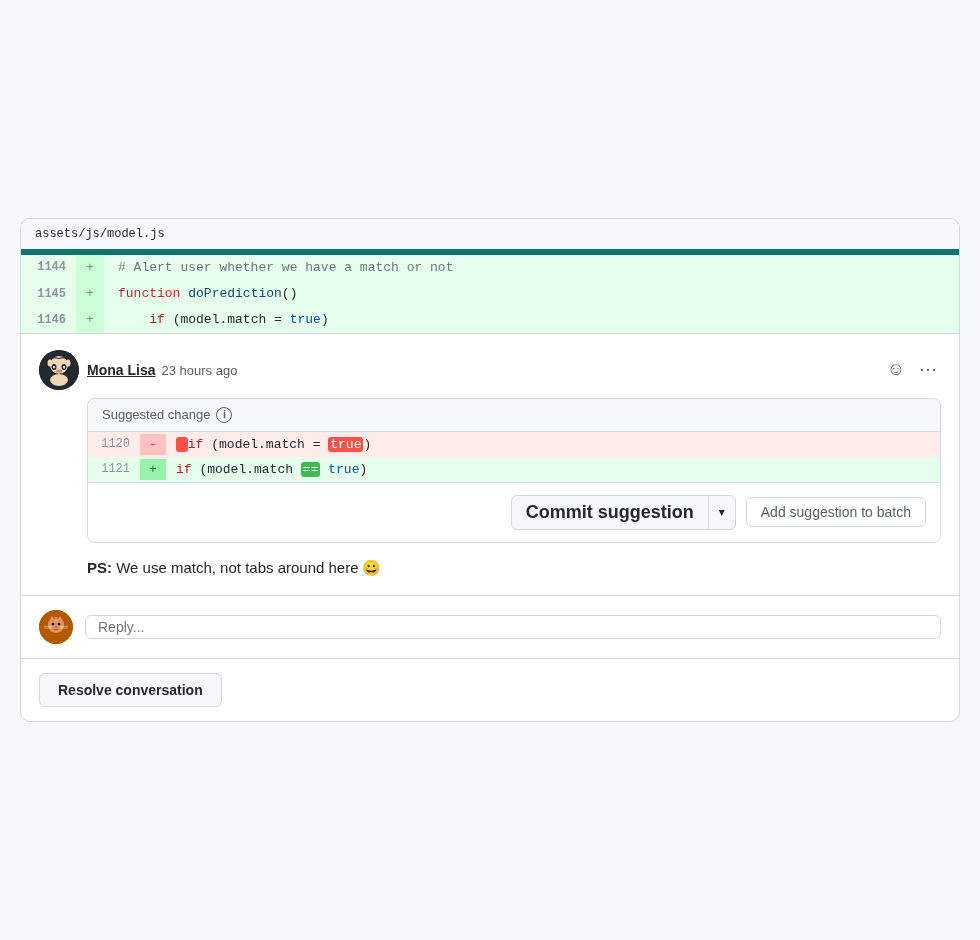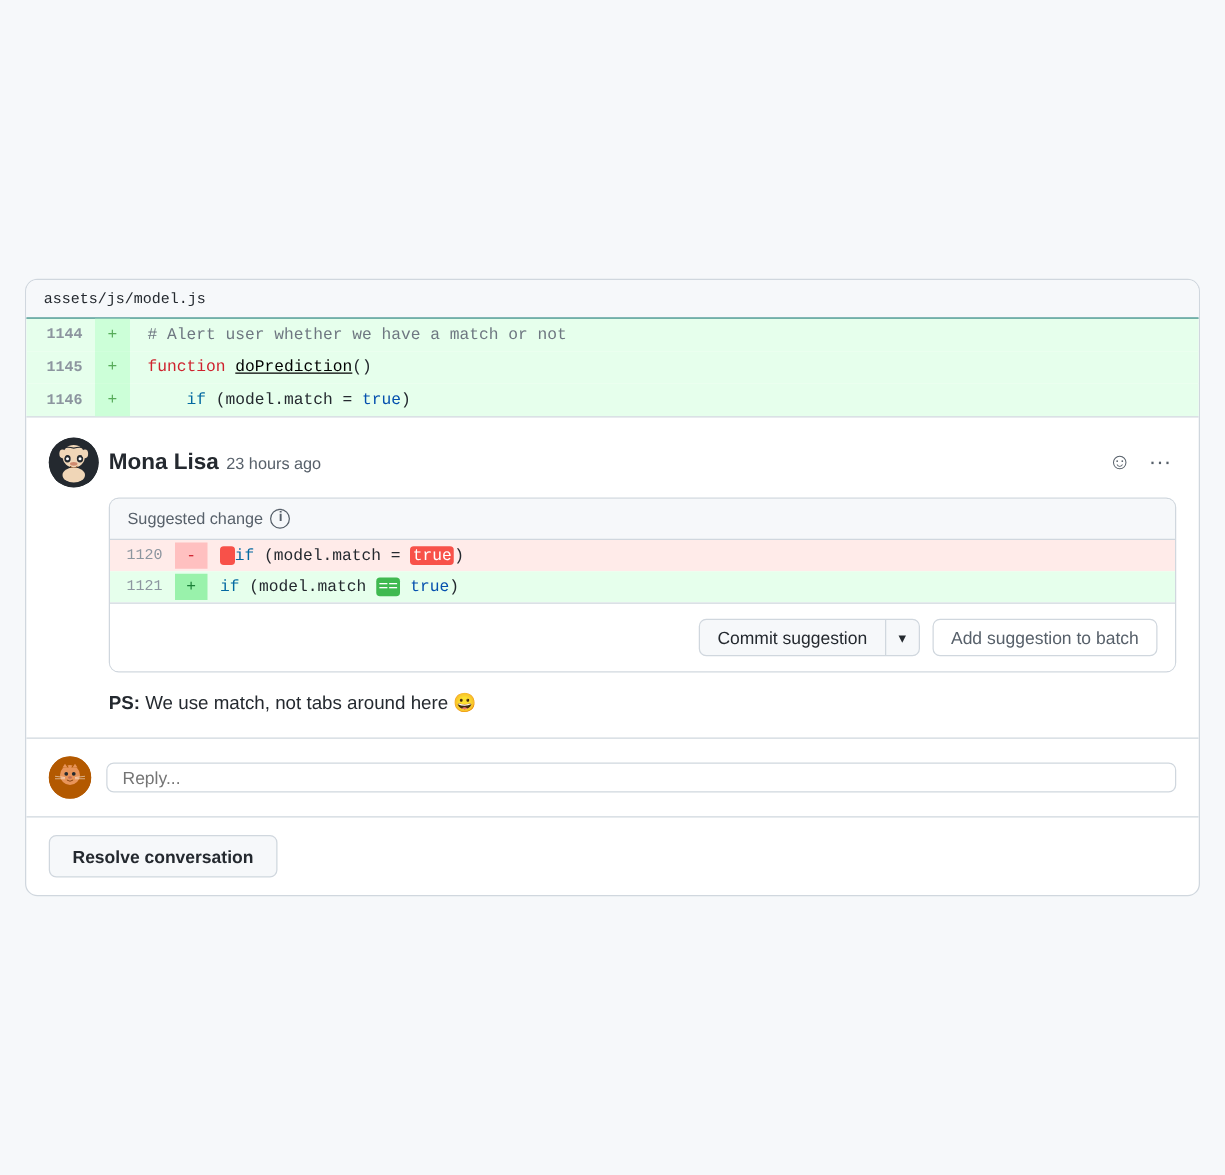--- a/index.html
+++ b/index.html
@@ -17,21 +17,21 @@
     .card {
       background: #ffffff;
       border: 1px solid #d0d7de;
       border-radius: 10px;
       width: 940px;
       overflow: hidden;
     }
     
     .file-header {
       background: #f6f8fa;
-      border-bottom: 1px solid #0f766e;
+      border-bottom: 6px solid #0f766e;
       padding: 8px 14px;
       font-family: "SFMono-Regular", Consolas, "Liberation Mono", Menlo, monospace;
       font-size: 12px;
       color: #24292f;
     }
     
     .code-diff {
       font-family: "SFMono-Regular", Consolas, "Liberation Mono", Menlo, monospace;
       font-size: 13px;
       line-height: 1.7;
@@ -63,23 +63,23 @@
       color: #57ab5a;
       font-size: 13px;
       padding: 2px 4px;
     }
     .diff-content {
       padding: 2px 14px;
       color: #24292f;
       white-space: pre;
     }
     .kw-function { color: #cf222e; }
-    .kw-if { color: #0369a1; }
+    .kw-if { color: #b91c1c; }
     .kw-true { color: #0550ae; }
-    .fn-name { color: #000000; text-decoration: underline; }
+    .fn-name { color: #0c4a6e; }
     .comment { color: #6e7781; }
     
     .comment-section {
       border-top: 1px solid #d0d7de;
       padding: 16px 18px 16px 18px;
     }
     .comment-header {
       display: flex;
       align-items: center;
       justify-content: space-between;
@@ -98,21 +98,22 @@
       overflow: hidden;
       flex-shrink: 0;
     }
     .comment-meta {
       display: flex;
       align-items: baseline;
       gap: 6px;
     }
     .comment-author {
       font-weight: 600;
-      font-size: 18px;
+      font-size: 14px;
+      text-decoration: underline;
     }
     .comment-time {
       font-size: 13px;
       color: #57606a;
     }
     .comment-actions {
       display: flex;
       align-items: center;
       gap: 6px;
     }
@@ -141,21 +142,21 @@
       border-radius: 8px;
       overflow: hidden;
       margin-bottom: 14px;
     }
     .suggestion-header {
       background: #f6f8fa;
       padding: 8px 14px;
       font-size: 13px;
       color: #57606a;
       display: flex;
-      align-items: flex-start;
+      align-items: center;
       gap: 6px;
       border-bottom: 1px solid #d0d7de;
     }
     .info-icon {
       display: inline-flex;
       align-items: center;
       justify-content: center;
       width: 16px;
       height: 16px;
       border: 1.5px solid #57606a;
@@ -233,22 +234,22 @@
       align-items: center;
       gap: 0;
       border: 1px solid #d0d7de;
       border-radius: 6px;
       overflow: hidden;
       cursor: pointer;
       background: #f6f8fa;
     }
     .btn-commit-main {
       padding: 6px 14px;
-      font-size: 14px;
-      font-weight: 400;
+      font-size: 18px;
+      font-weight: 700;
       color: #24292f;
       background: none;
       border: none;
       cursor: pointer;
       border-right: 1px solid #d0d7de;
     }
     .btn-commit-arrow {
       padding: 6px 10px;
       background: none;
       border: none;

